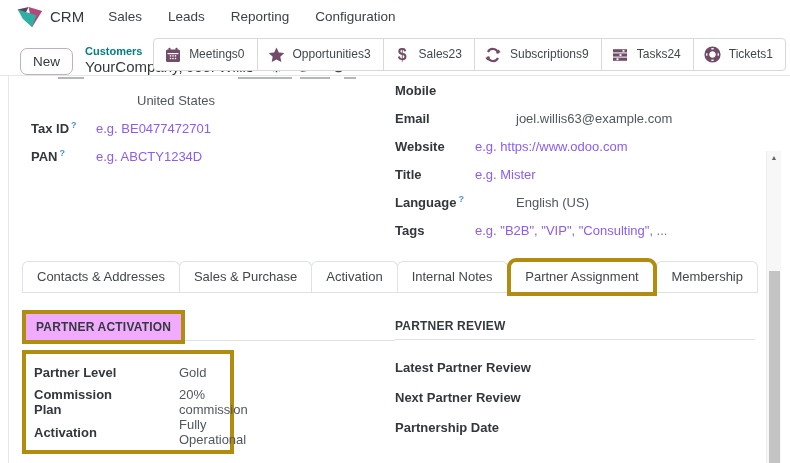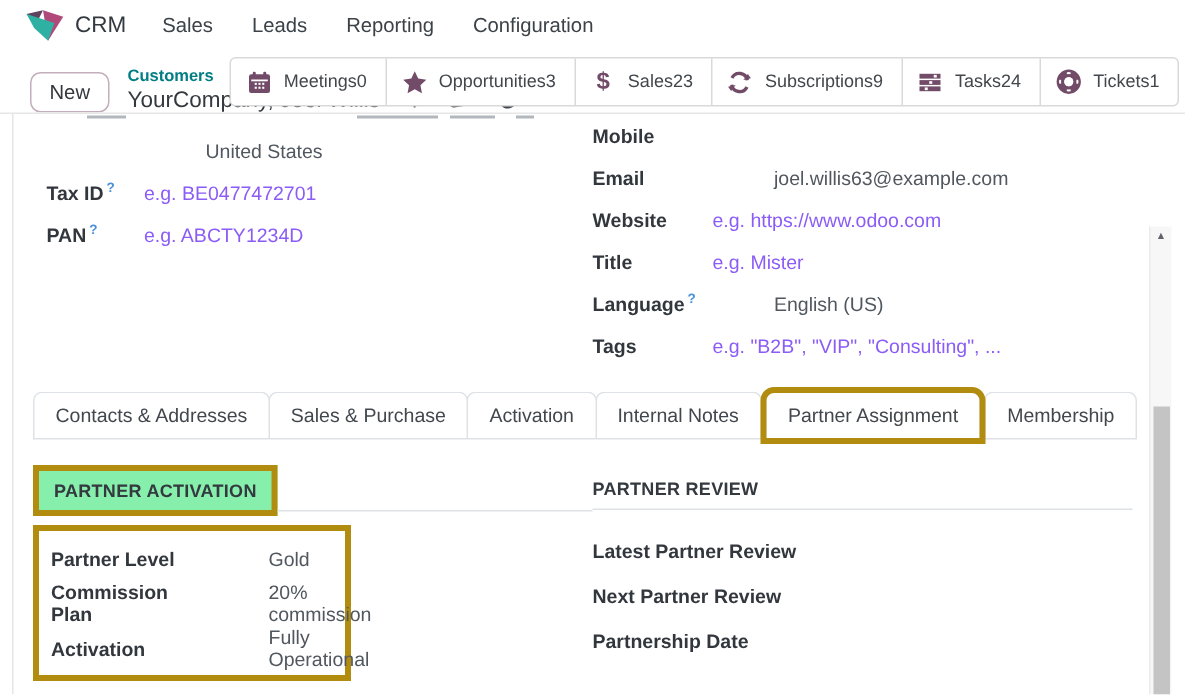--- a/index.html
+++ b/index.html
@@ -72,21 +72,21 @@
   .tab:first-child { margin-left:0; }
   .tab.active { margin-bottom:-1px; padding-bottom:9px; z-index:2; }
   .tab.gold-box { outline:4px solid #B28C0E; outline-offset:-1px; z-index:3; }
   .tab-gap { width:4px; }
   
   .panels { position:absolute; left:9px; right:35px; top:236px; display:grid; grid-template-columns:386px 1fr; }
   .panel-left { padding-left:22px; }
   .panel-right { padding-left:0; }
   .head-row { display:flex; align-items:center; height:30px; }
   .sec-title { font-size:12px; font-weight:bold; color:#33393f; letter-spacing:.2px; white-space:nowrap; }
-  .hl-head { border:4px solid #B28C0E; background:#86efac; padding:6px 10px; margin-left:-9px; }
+  .hl-head { border:4px solid #B28C0E; background:#f0abfc; padding:6px 10px; margin-left:-9px; }
   .head-rule { flex:1; height:1px; background:#dee2e6; align-self:flex-end; margin-bottom:1px; }
   .head-row.underlined { border-bottom:1px solid #dee2e6; height:28px; }
   .prow { display:flex; align-items:center; height:30px; }
   .prow .flabel { width:104px; }
   .hl-group { border:4px solid #B28C0E; padding:3px 8px; margin:8px 0 0 -9px; width:212px; background:#fff; }
   .panel-right .rows { margin-top:12px; }
   .lw-row { margin-top:5px; }
   
   .scrollbar { position:absolute; right:9px; top:75px; bottom:0; width:15px; background:#f7f7f7; border-left:1px solid #ececec; }
   .scroll-up { position:absolute; top:3px; left:0; width:100%; text-align:center; font-size:7px; color:#606468; cursor:pointer; }

